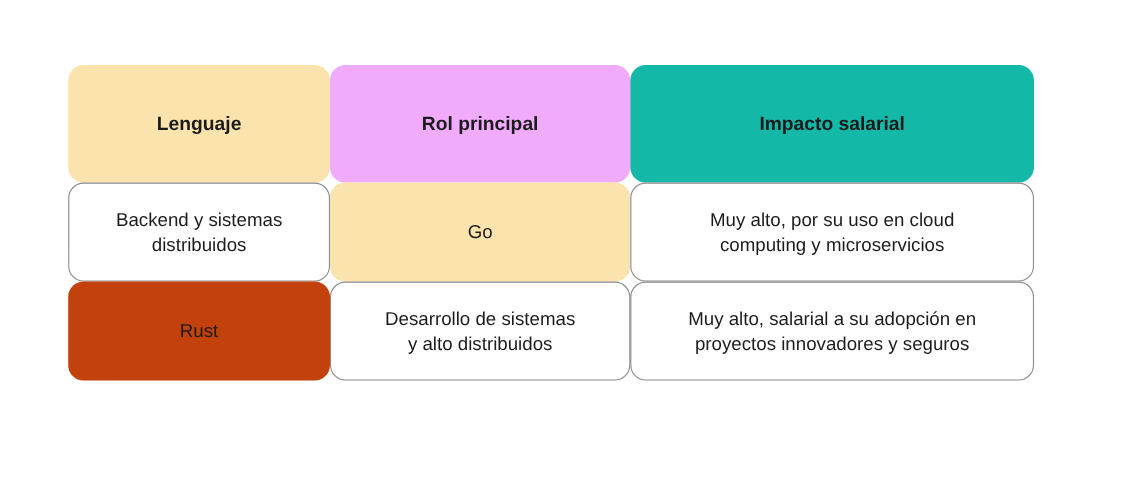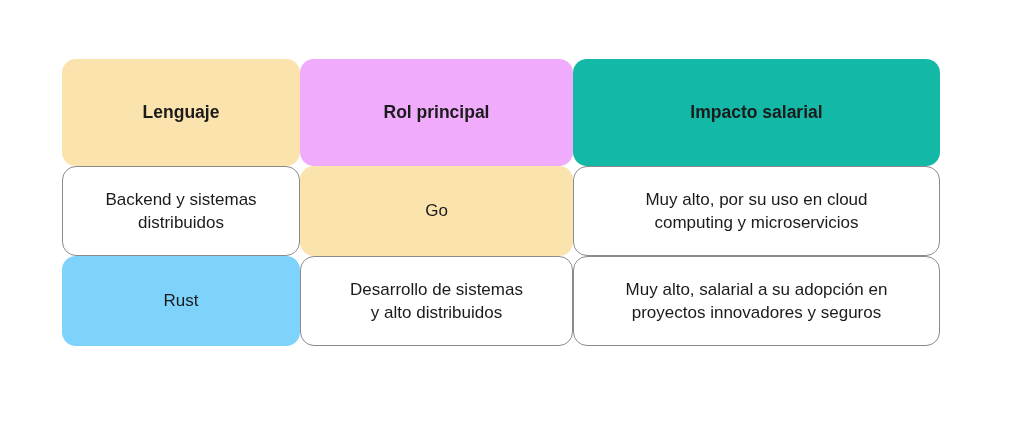--- a/index.html
+++ b/index.html
@@ -52,19 +52,19 @@
   <div class="cell header" style="background: rgb(251, 227, 173);">Lenguaje</div>
   <div class="cell header" style="background: #f0abfc;">Rol principal</div>
   <div class="cell header" style="background: #14b8a6;">Impacto salarial</div>
 
   <div class="cell body plain">Backend y sistemas
 distribuidos</div>
   <div class="cell body" style="background: rgb(251, 227, 173);">Go</div>
   <div class="cell body plain">Muy alto, por su uso en cloud
 computing y microservicios</div>
 
-  <div class="cell body" style="background: #7dd3fc;">Rust</div>
+  <div class="cell body" style="background: #c2410c;">Rust</div>
   <div class="cell body plain">Desarrollo de sistemas
 y alto distribuidos</div>
   <div class="cell body plain">Muy alto, salarial a su adopción en
 proyectos innovadores y seguros</div>
 
 </div>
 
 </body></html>

